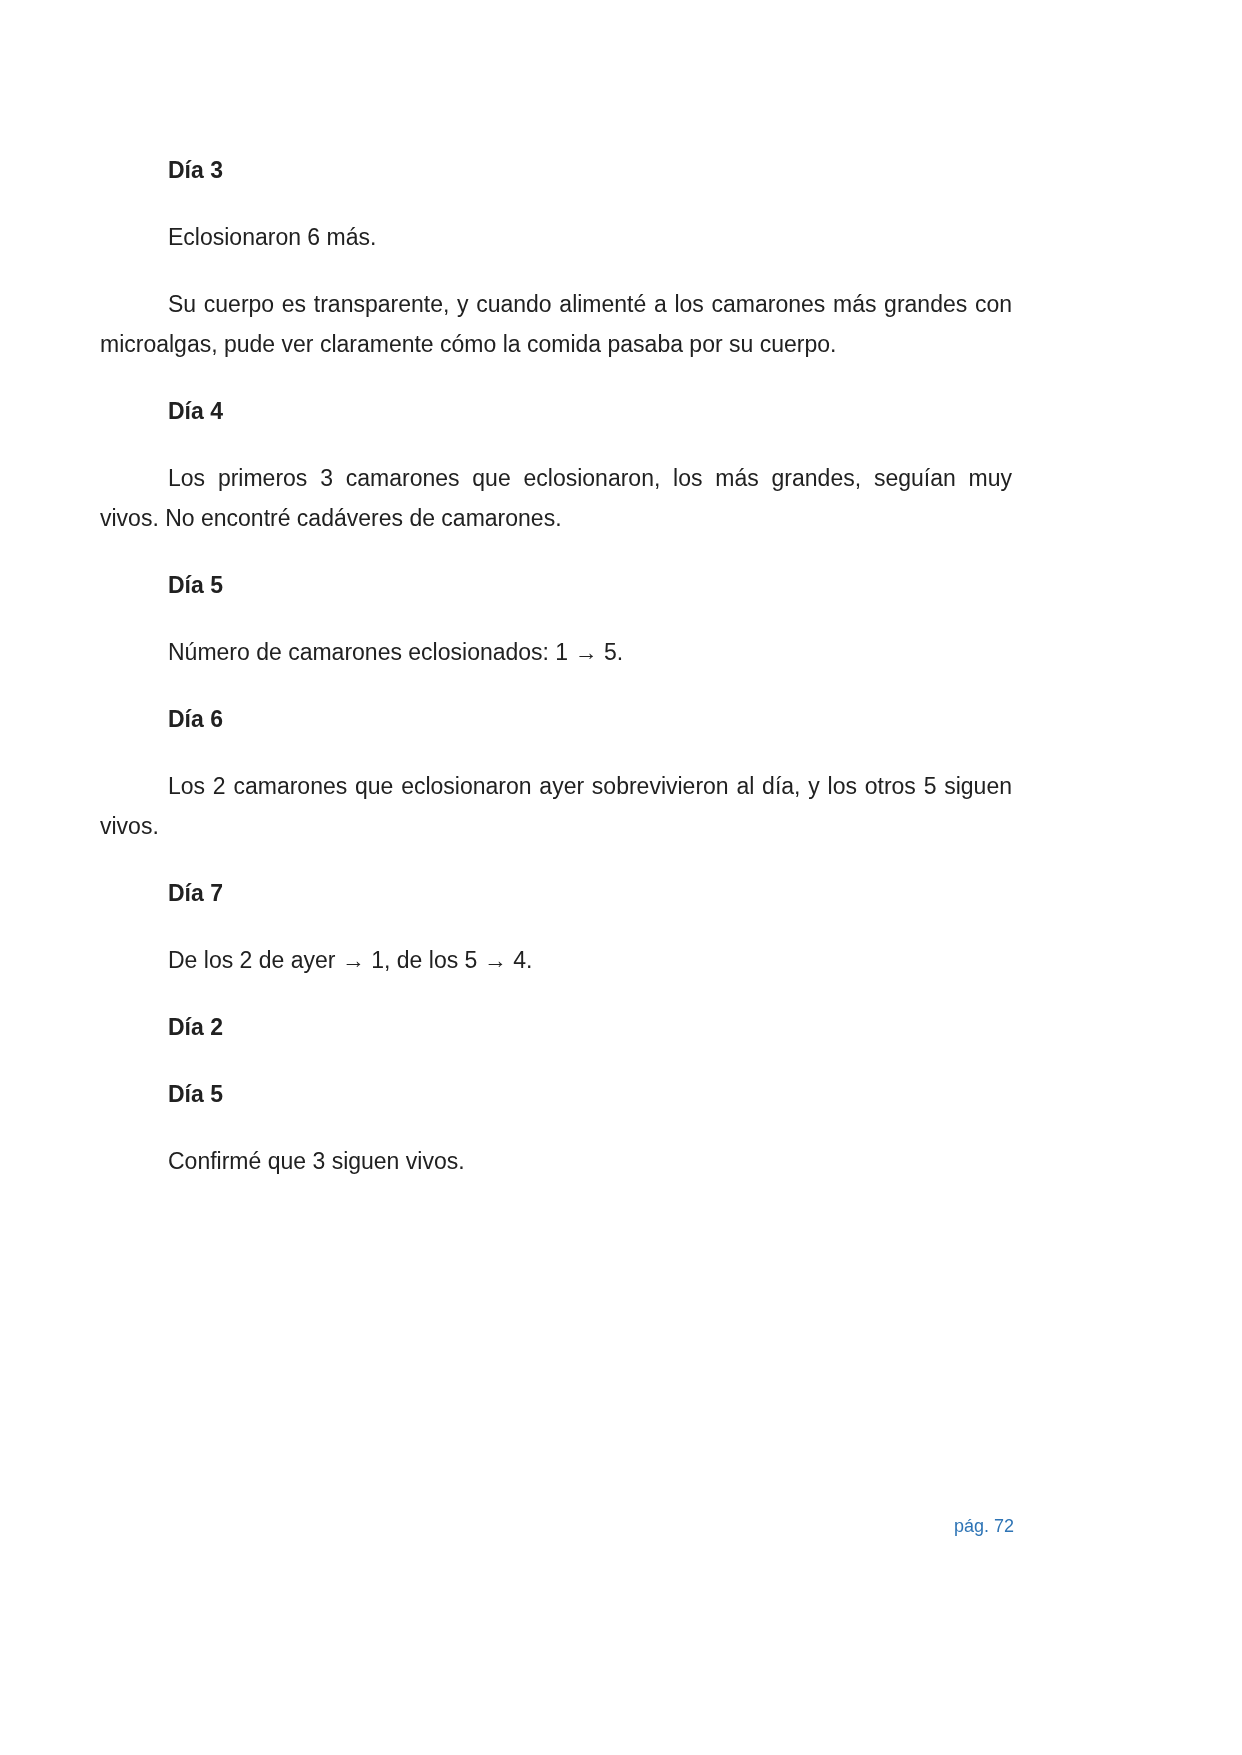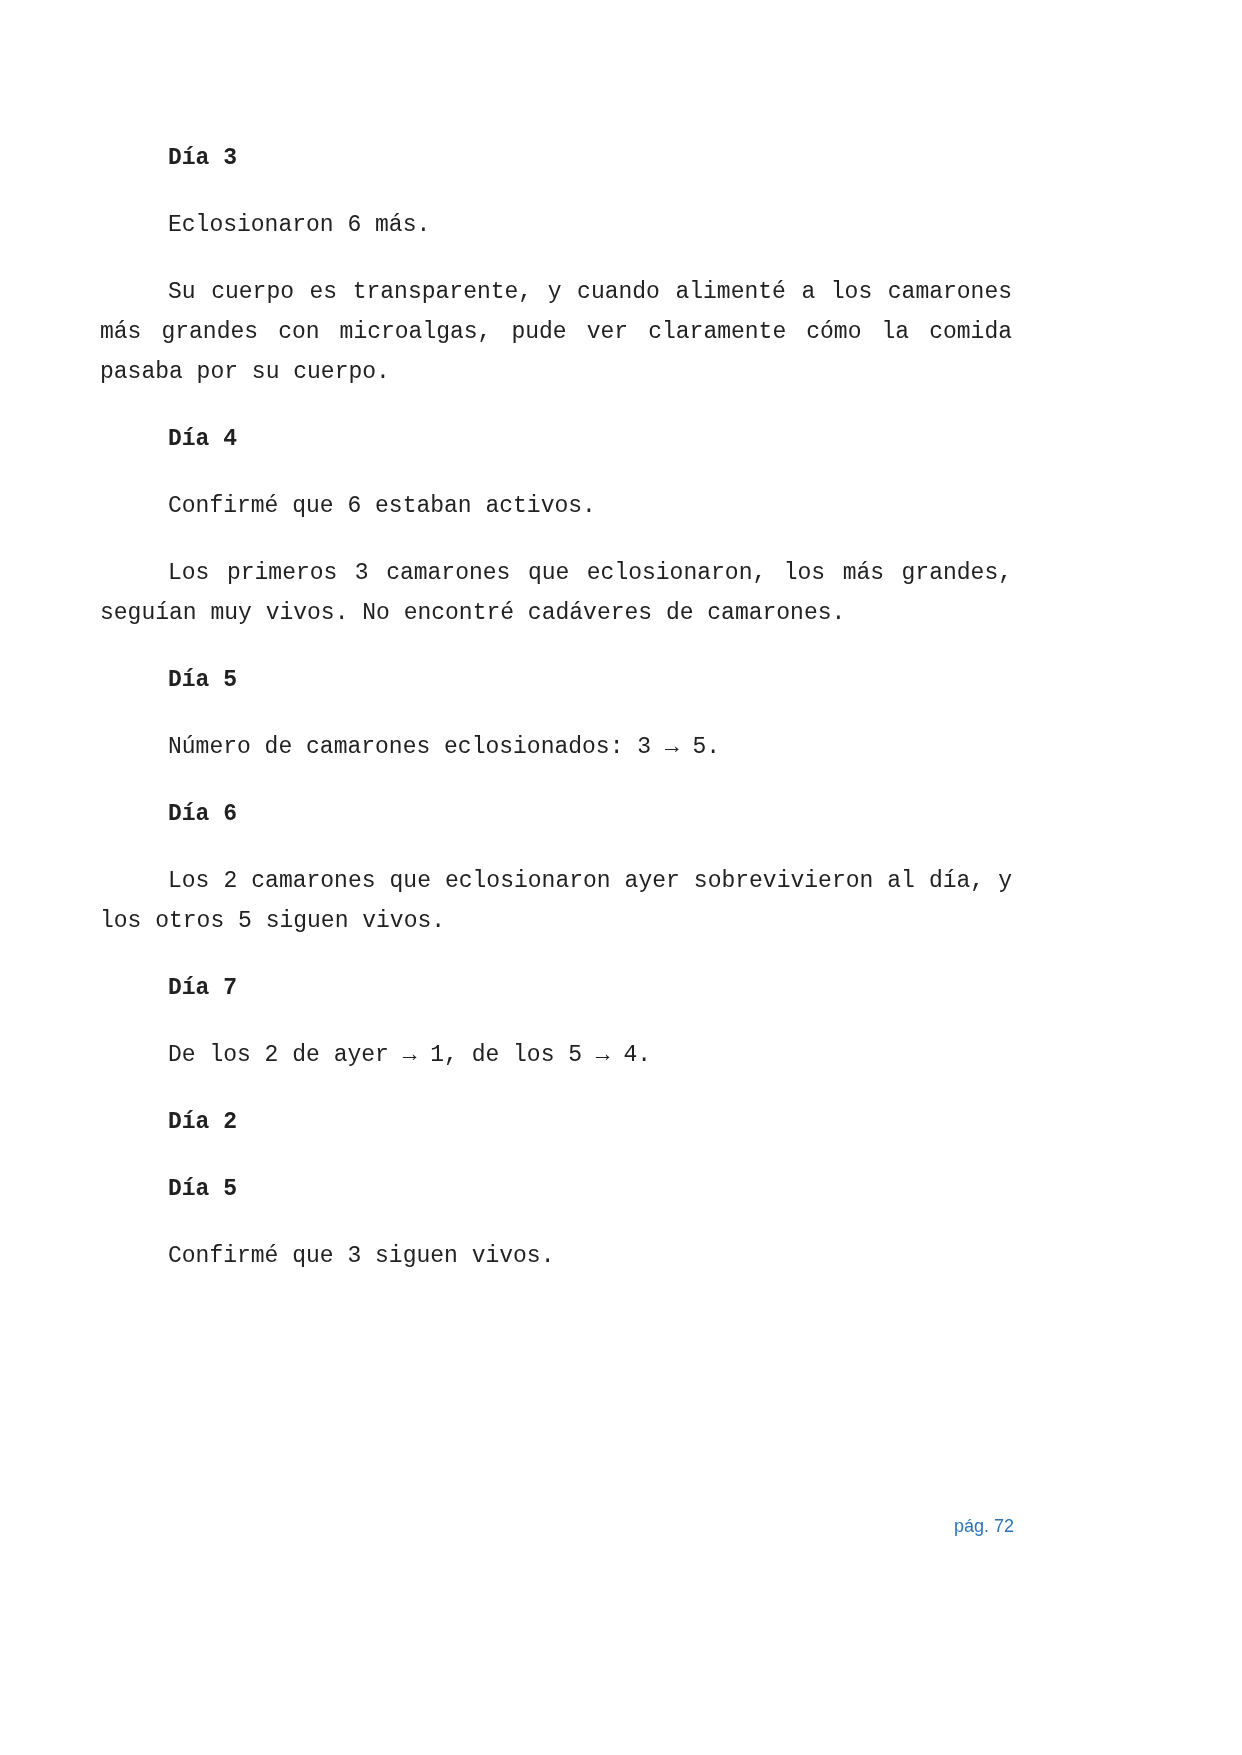--- a/index.html
+++ b/index.html
@@ -22,22 +22,21 @@
   }
   .doc-body {
     position: absolute;
     top: 138px;
     left: 100px;
     width: 912px;
     font-size: 23px;
     line-height: 40px;
   }
   .doc-body p {
-    margin: 0 0 27px 0;
-    font-family: Liberation Mono, monospace;
+    margin: 12px 0 27px 0;
   }
   .heading {
     font-weight: bold;
     margin-left: 68px !important;
   }
   .para {
     text-indent: 68px;
     text-align: justify;
   }
   .doc-footer {
@@ -50,24 +49,23 @@
 </style>
 </head>
 <body>
 
 <div class="page">
   <main class="doc-body" id="blocks">
       <p class="heading">Día 3</p>
       <p class="para">Eclosionaron 6 más.</p>
       <p class="para">Su cuerpo es transparente, y cuando alimenté a los camarones más grandes con microalgas, pude ver claramente cómo la comida pasaba por su cuerpo.</p>
       <p class="heading">Día 4</p>
-      <p class="para">Confirmé que 6 estaban activos.</p>
       <p class="para">Los primeros 3 camarones que eclosionaron, los más grandes, seguían muy vivos. No encontré cadáveres de camarones.</p>
       <p class="heading">Día 5</p>
-      <p class="para">Número de camarones eclosionados: 3 → 5.</p>
+      <p class="para">Número de camarones eclosionados: 1 → 5.</p>
       <p class="heading">Día 6</p>
       <p class="para">Los 2 camarones que eclosionaron ayer sobrevivieron al día, y los otros 5 siguen vivos.</p>
       <p class="heading">Día 7</p>
       <p class="para">De los 2 de ayer → 1, de los 5 → 4.</p>
       <p class="heading">Día 2</p>
       <p class="heading">Día 5</p>
       <p class="para">Confirmé que 3 siguen vivos.</p>
     </main>
   <footer class="doc-footer">
     <span style="color: rgb(46, 116, 181);">pág. 72</span>

